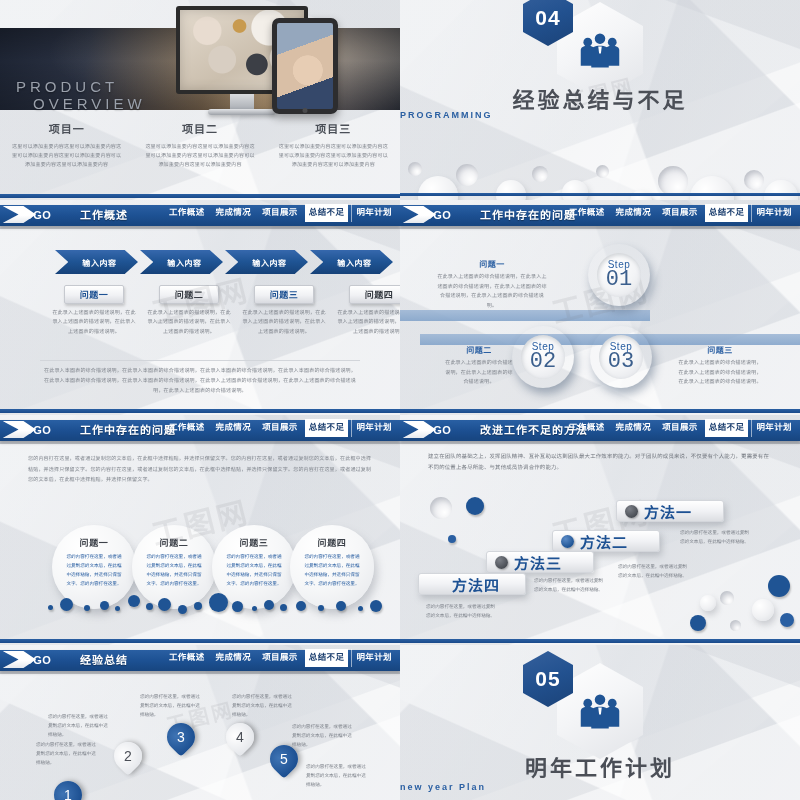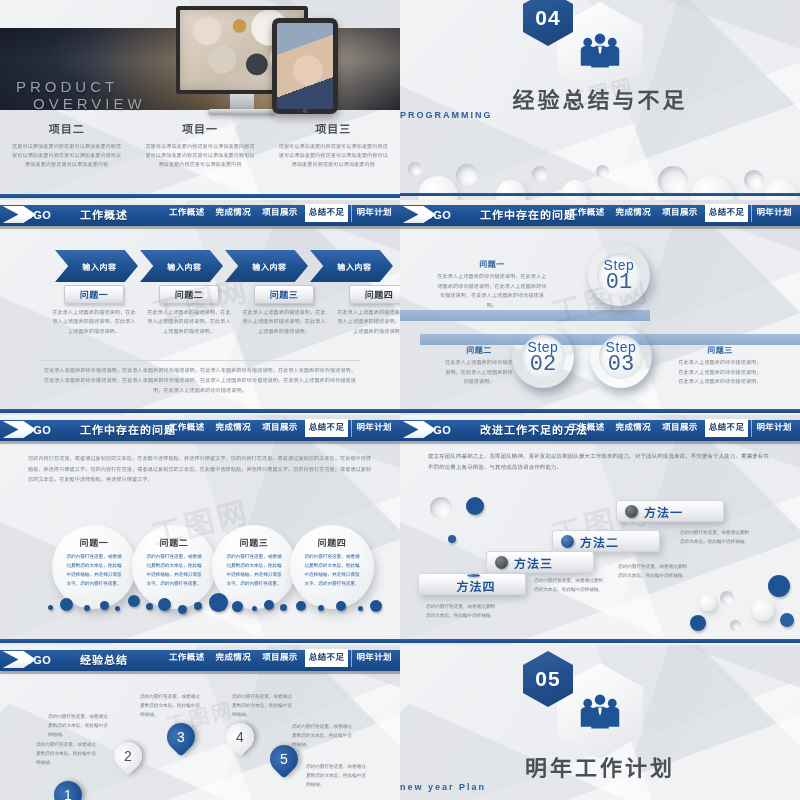--- a/index.html
+++ b/index.html
@@ -209,21 +209,21 @@
     box-shadow: 2px 4px 6px rgba(120,125,135,.32);
   }
   .bub.hole{
     background: radial-gradient(circle at 66% 70%, #ffffff 0%, #e9eaee 60%, #d5d7dc 100%);
     box-shadow: inset 2px 3px 5px rgba(130,135,145,.35);
   }
 
   
   .chevrow{ position:absolute; left:55px; top:50px; display:flex; z-index:5; }
   .chev{
-    position:relative; width:83px; height:32px; margin-right:2px;
+    position:relative; width:83px; height:24px; margin-right:2px;
     background: linear-gradient(180deg,#3668ad 0%,#1f5494 48%,#164279 100%);
     clip-path: polygon(0 0, 84% 0, 100% 50%, 84% 100%, 0 100%, 16% 50%);
     display:flex; align-items:center; justify-content:center;
     filter: drop-shadow(1px 2px 2px rgba(0,0,0,.22));
   }
   .chev span{ color:#fff; font-size:8px; font-weight:700; letter-spacing:.6px; padding-left:6px;}
   .pillrow{ position:absolute; left:50px; top:84px; display:flex; z-index:5;}
   .pillcol{ width:88px; margin-right:7px; text-align:center;}
   .pill{
     display:inline-block; min-width:60px; padding:2px 9px;
@@ -257,21 +257,21 @@
     background: linear-gradient(145deg,#3a6fb0 0%, #215architecture 0%, #1f5494 45%, #164279 100%);
     display:flex; align-items:center; justify-content:center;
     box-shadow: 3px 6px 10px rgba(60,80,110,.42);
   }
   .ring .inner{
     border-radius:50%;
     background: radial-gradient(circle at 36% 28%, #ffffff 0%, #f3f4f6 55%, #dfe1e6 100%);
     display:flex; flex-direction:column; align-items:center; justify-content:center;
     box-shadow: inset 1px 2px 4px rgba(110,118,130,.3);
   }
-  .ring .inner .s-lab{ color:#2a5fa2; font-size:14px; font-weight:400; letter-spacing:.5px;}
+  .ring .inner .s-lab{ color:#2a5fa2; font-size:10px; font-weight:400; letter-spacing:.5px;}
   .ring .inner .s-num{ color:#3b5f8d; font-size:22px; font-weight:300; line-height:1; margin-top:-1px;font-family:Liberation Mono, monospace;}
   .sidetext{ position:absolute; z-index:6; width:112px; }
   .sidetext h5{ color:#2a5fa2; font-size:8px; font-weight:700; margin-bottom:3px; letter-spacing:.5px;}
   .sidetext p{ font-size:5px; color:#7e838b; line-height:1.9; letter-spacing:.2px;}
 
   
   .lead{
     position:absolute; left:28px; right:28px; top:38px; z-index:5;
     font-size:5px; color:#7e838b; line-height:2.1; letter-spacing:.2px;
   }
@@ -294,21 +294,21 @@
   .mcard{
     position:absolute; z-index:6; width:108px; height:22px;
     background: linear-gradient(180deg,#ffffff 0%,#f1f2f5 50%,#dcdee2 100%);
     border-radius:3px; border:1px solid #d3d6db;
     display:flex; align-items:center; padding-left:8px;
     box-shadow: 2px 4px 6px rgba(120,126,136,.35);
   }
   .mcard .mdot{ width:13px;height:13px;border-radius:50%; margin-right:6px; box-shadow:1px 1px 2px rgba(0,0,0,.3);}
   .mcard .mdot.blue{ background: radial-gradient(circle at 35% 30%, #5b8bc7, #1f5494 70%); }
   .mcard .mdot.gray{ background: radial-gradient(circle at 35% 30%, #7c8088, #4a4e55 70%); }
-  .mcard span{ color:#1d5193; font-size:12px; font-weight:700; letter-spacing:1px;}
+  .mcard span{ color:#1d5193; font-size:15px; font-weight:700; letter-spacing:1px;}
   .mnote{ position:absolute; z-index:6; width:72px; font-size:4.6px; color:#7e838b; line-height:1.95;}
 
   
   .pin{
     position:absolute; z-index:6; width:28px; height:28px; border-radius:50% 50% 50% 4px;
     transform: rotate(-45deg);
     display:flex; align-items:center; justify-content:center;
     box-shadow: 2px 2px 5px rgba(0,0,0,.3);
   }
   .pin.blue{ background: radial-gradient(circle at 40% 35%, #3f74b4, #1c4f91 75%); }
@@ -332,25 +332,25 @@
 
     <div class="monitor">
       <div class="screen"></div>
       <div class="neck"></div>
       <div class="base"></div>
     </div>
     <div class="tablet"></div>
 
     <div class="cols">
       <div class="col">
+        <h4>项目一</h4>
+        <p>这里可以添加主要内容这里可以添加主要内容这里可以添加主要内容这里可以添加主要内容可以添加主要内容这里可以添加主要内容</p>
+      </div>
+      <div class="col">
         <h4>项目二</h4>
-        <p>这里可以添加主要内容这里可以添加主要内容这里可以添加主要内容这里可以添加主要内容可以添加主要内容这里可以添加主要内容</p>
-      </div>
-      <div class="col">
-        <h4>项目一</h4>
         <p>这里可以添加主要内容这里可以添加主要内容这里可以添加主要内容这里可以添加主要内容可以添加主要内容这里可以添加主要内容</p>
       </div>
       <div class="col">
         <h4>项目三</h4>
         <p>这里可以添加主要内容这里可以添加主要内容这里可以添加主要内容这里可以添加主要内容可以添加主要内容这里可以添加主要内容</p>
       </div>
     </div>
     <div class="slide-bottom-rule"></div>
   </div>
 

